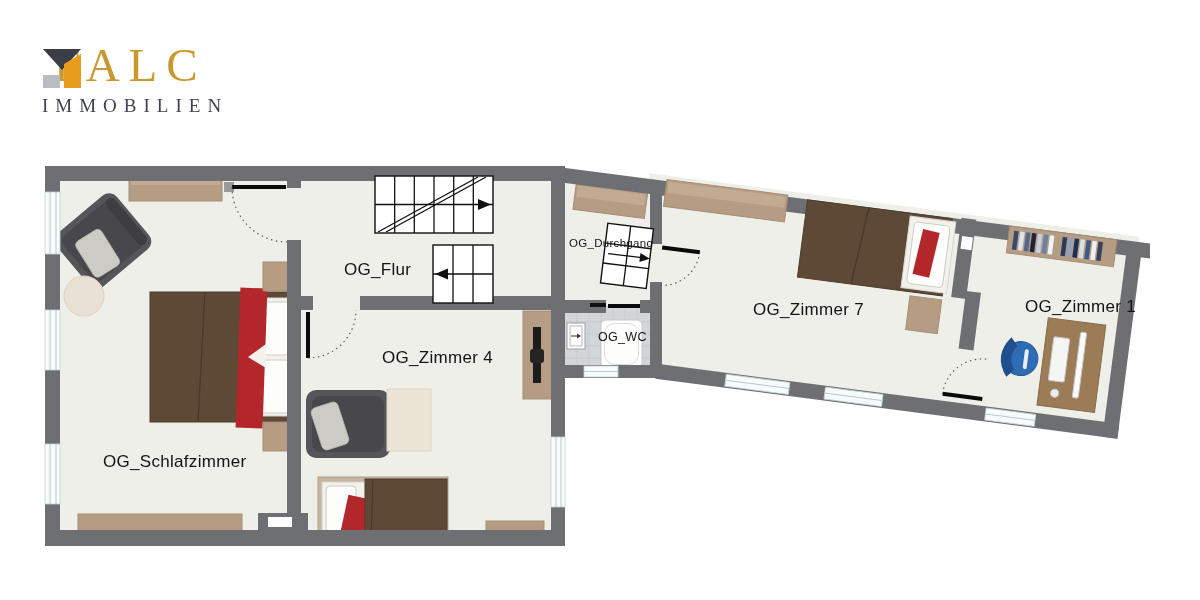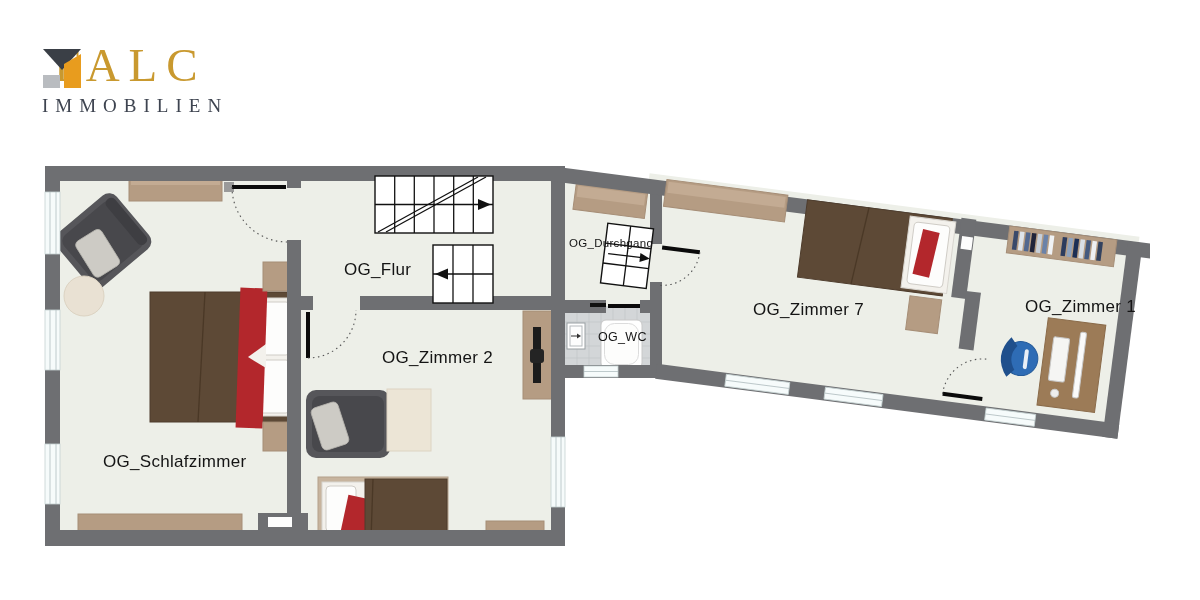--- a/index.html
+++ b/index.html
@@ -300,19 +300,19 @@
       </g>
       <g>
         <line class="doorleaf" x1="967" y1="355" x2="1007" y2="355"></line>
         <path class="arc" d="M967,355 A40,40 0 0 1 1007,315"></path>
       </g>
     </g>
   </svg>
 
   <div class="room-label" style="left:103px;top:452px;">OG_Schlafzimmer</div>
   <div class="room-label" style="left:344px;top:260px;text-align:right;">OG_Flur</div>
-  <div class="room-label" style="left:382px;top:348px;">OG_Zimmer 2</div>
+  <div class="room-label" style="left:382px;top:348px;">OG_Zimmer 4</div>
   <div class="room-label small" style="left:547px;top:237px;margin-left:22px;">OG_Durchgang</div>
   <div class="room-label med" style="left:586px;top:330px;margin-left:12px;">OG_WC</div>
   <div class="room-label" style="left:753px;top:300px;">OG_Zimmer 7</div>
   <div class="room-label" style="left:981px;top:297px;margin-left:44px;">OG_Zimmer 1</div>
   </div>
 </div>
 
 </body></html>

